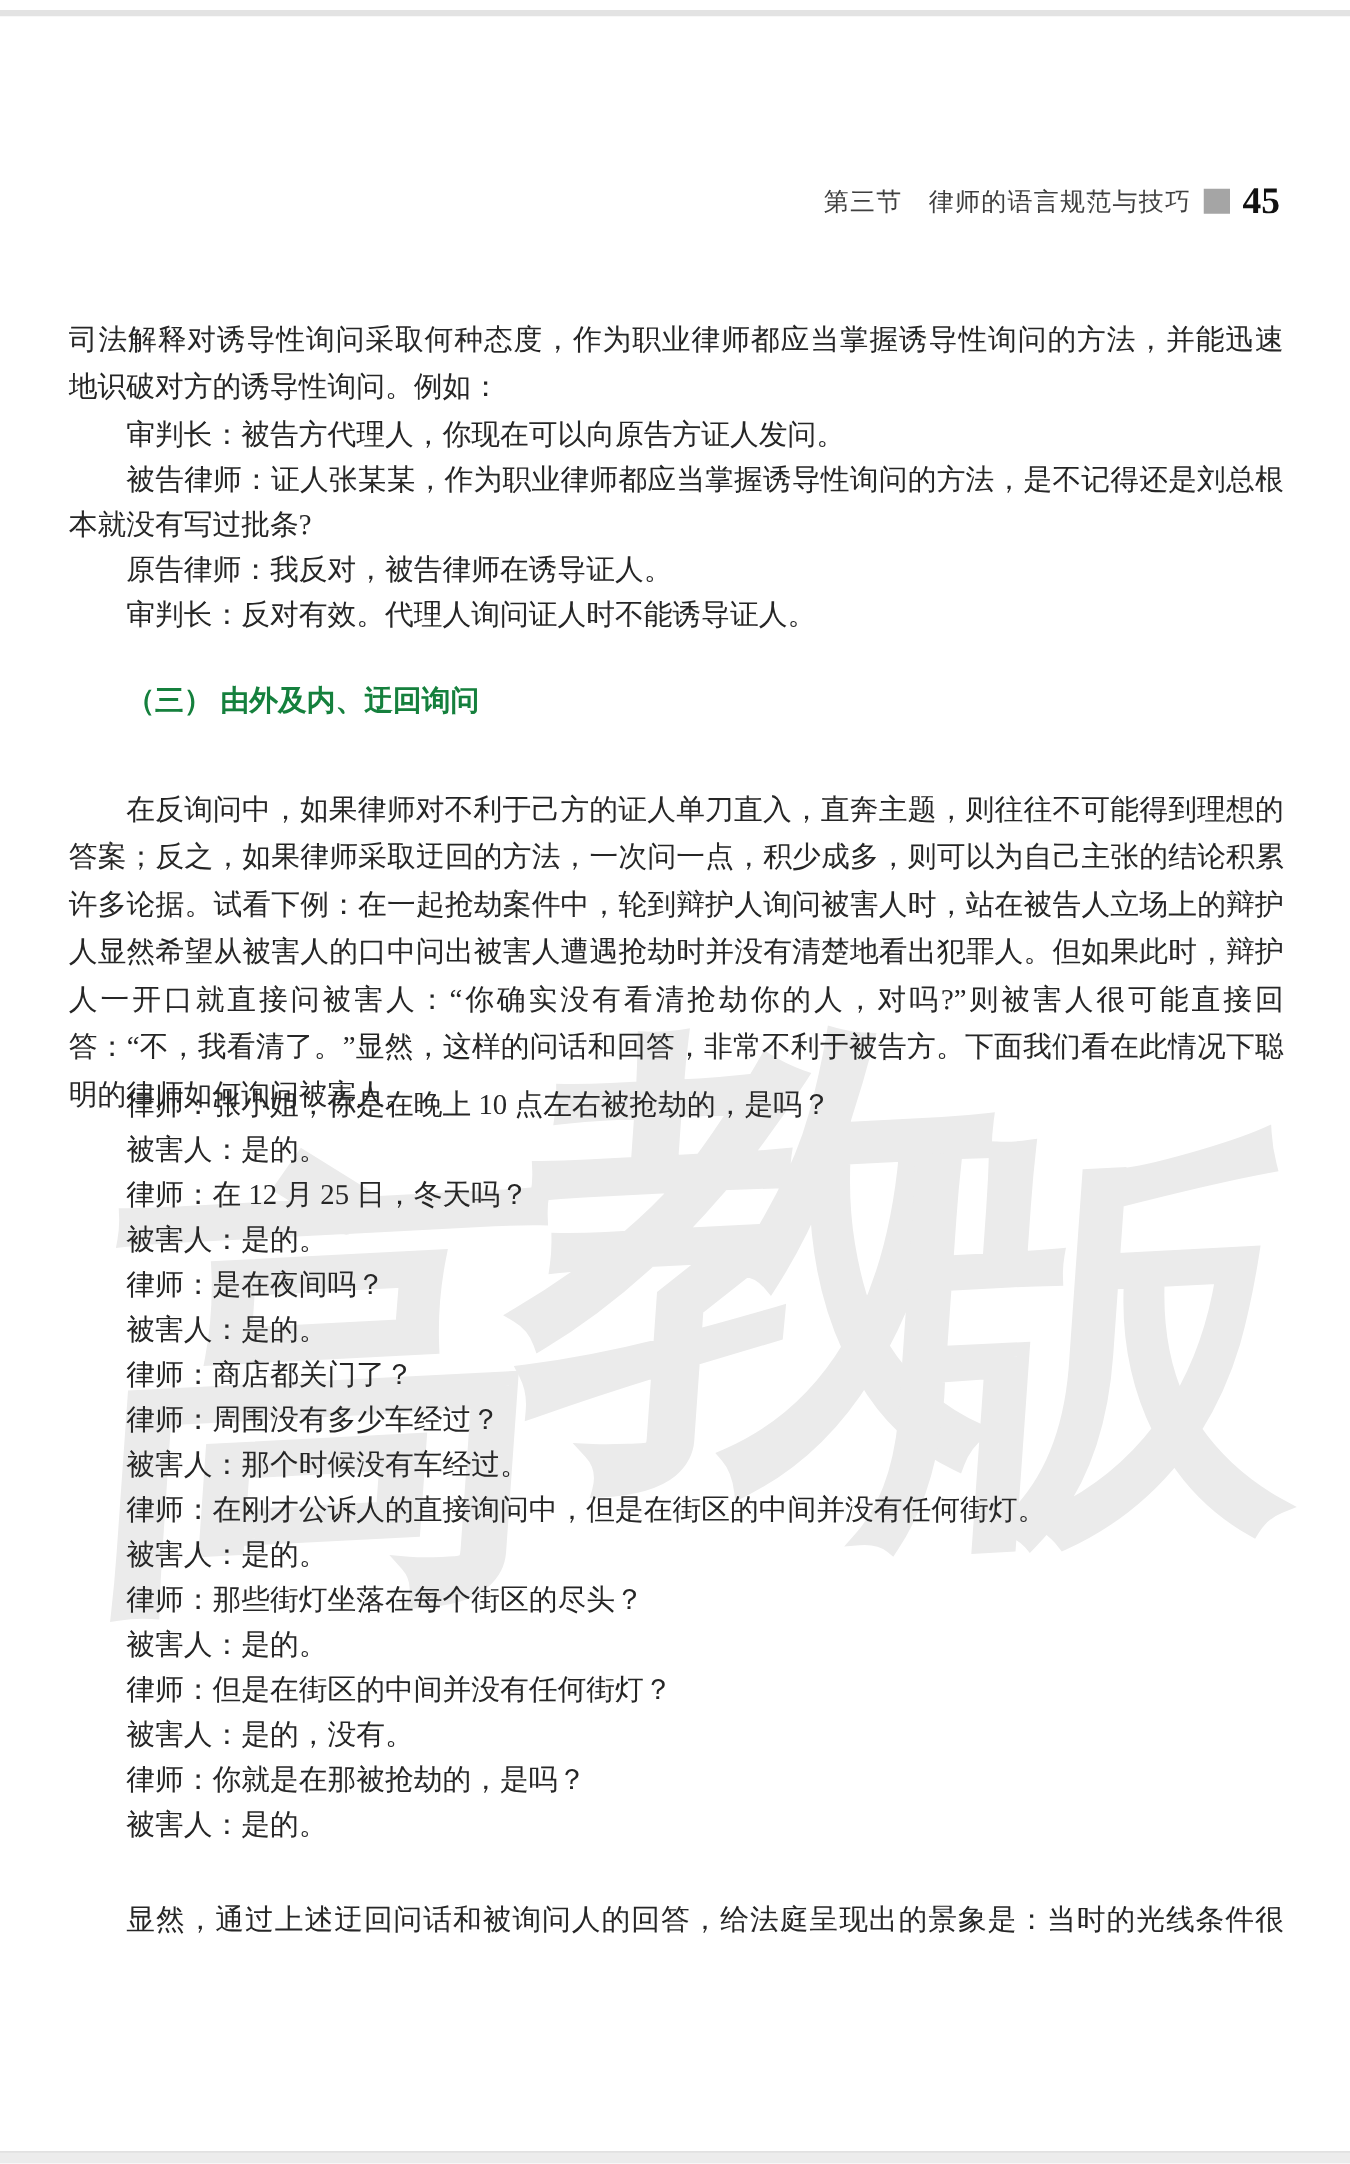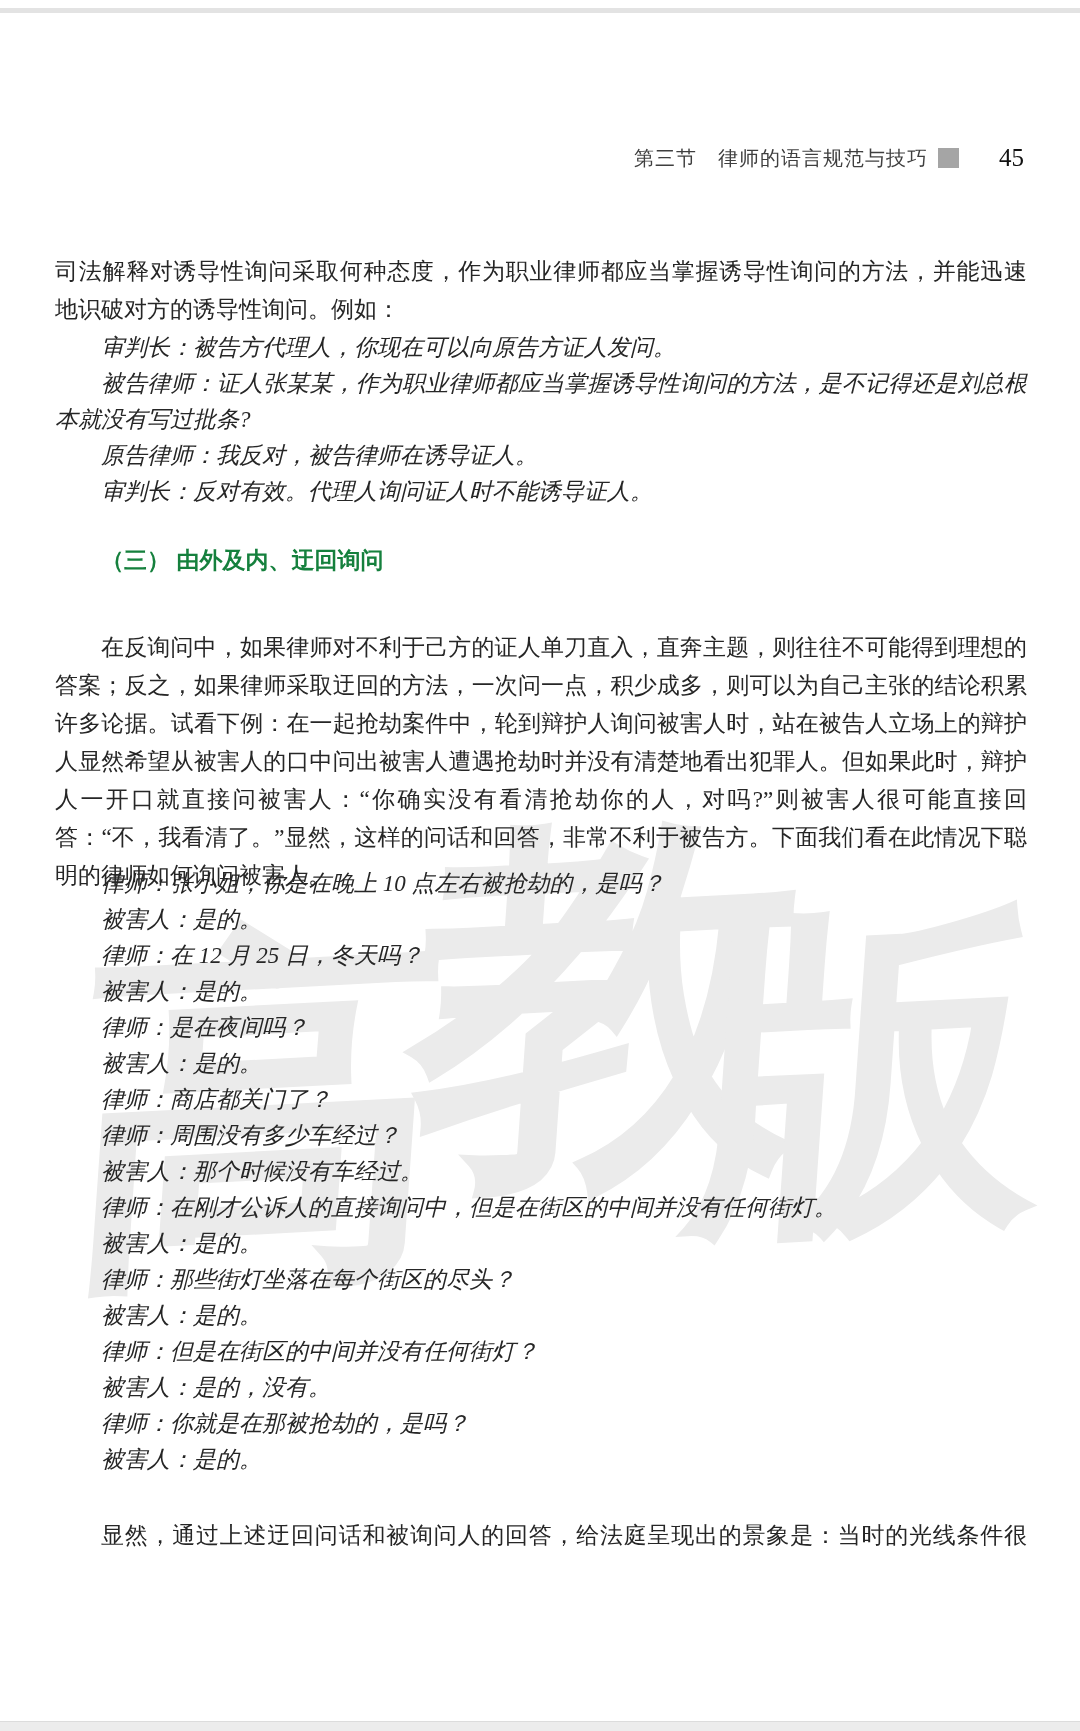--- a/index.html
+++ b/index.html
@@ -39,30 +39,30 @@
   }
   .section-title{
     font-family:"Liberation Sans","DejaVu Sans",sans-serif;
     font-size:20px;color:#3f3f3f;letter-spacing:1px;
   }
   .page-square{
     width:21px;height:20px;background:var(--page_square);
     display:inline-block;
   }
   .page-number{
-    font-size:25px;font-weight:normal;color:#111;margin-left:30px;
+    font-size:30px;font-weight:bold;color:#111;
   }
   
   .block{position:absolute;left:55px;width:972px;z-index:1;}
   .para{font-size:23px;line-height:38px;text-align:justify;margin-top:37px;}
   .indent{text-indent:2em;}
   .force-justify{text-align-last:justify;}
   .intro{top:216px;}
   .dlg{font-size:23px;line-height:36px;text-align:justify;}
-  .dlg p{margin:0;text-indent:2em;font-style:italic;}
+  .dlg p{margin:0;text-indent:2em;}
   .dlg1{top:330px;}
   .sub-heading{
     top:545px;margin:0;
     font-family:"Liberation Sans","DejaVu Sans",sans-serif;
     font-size:23px;font-weight:bold;line-height:30px;color:#15803d;
     text-indent:2em;
   }
   .para-main{top:592px;}
   .dlg2{top:866px;line-height:36px;}
   .closing{top:1480px;}

